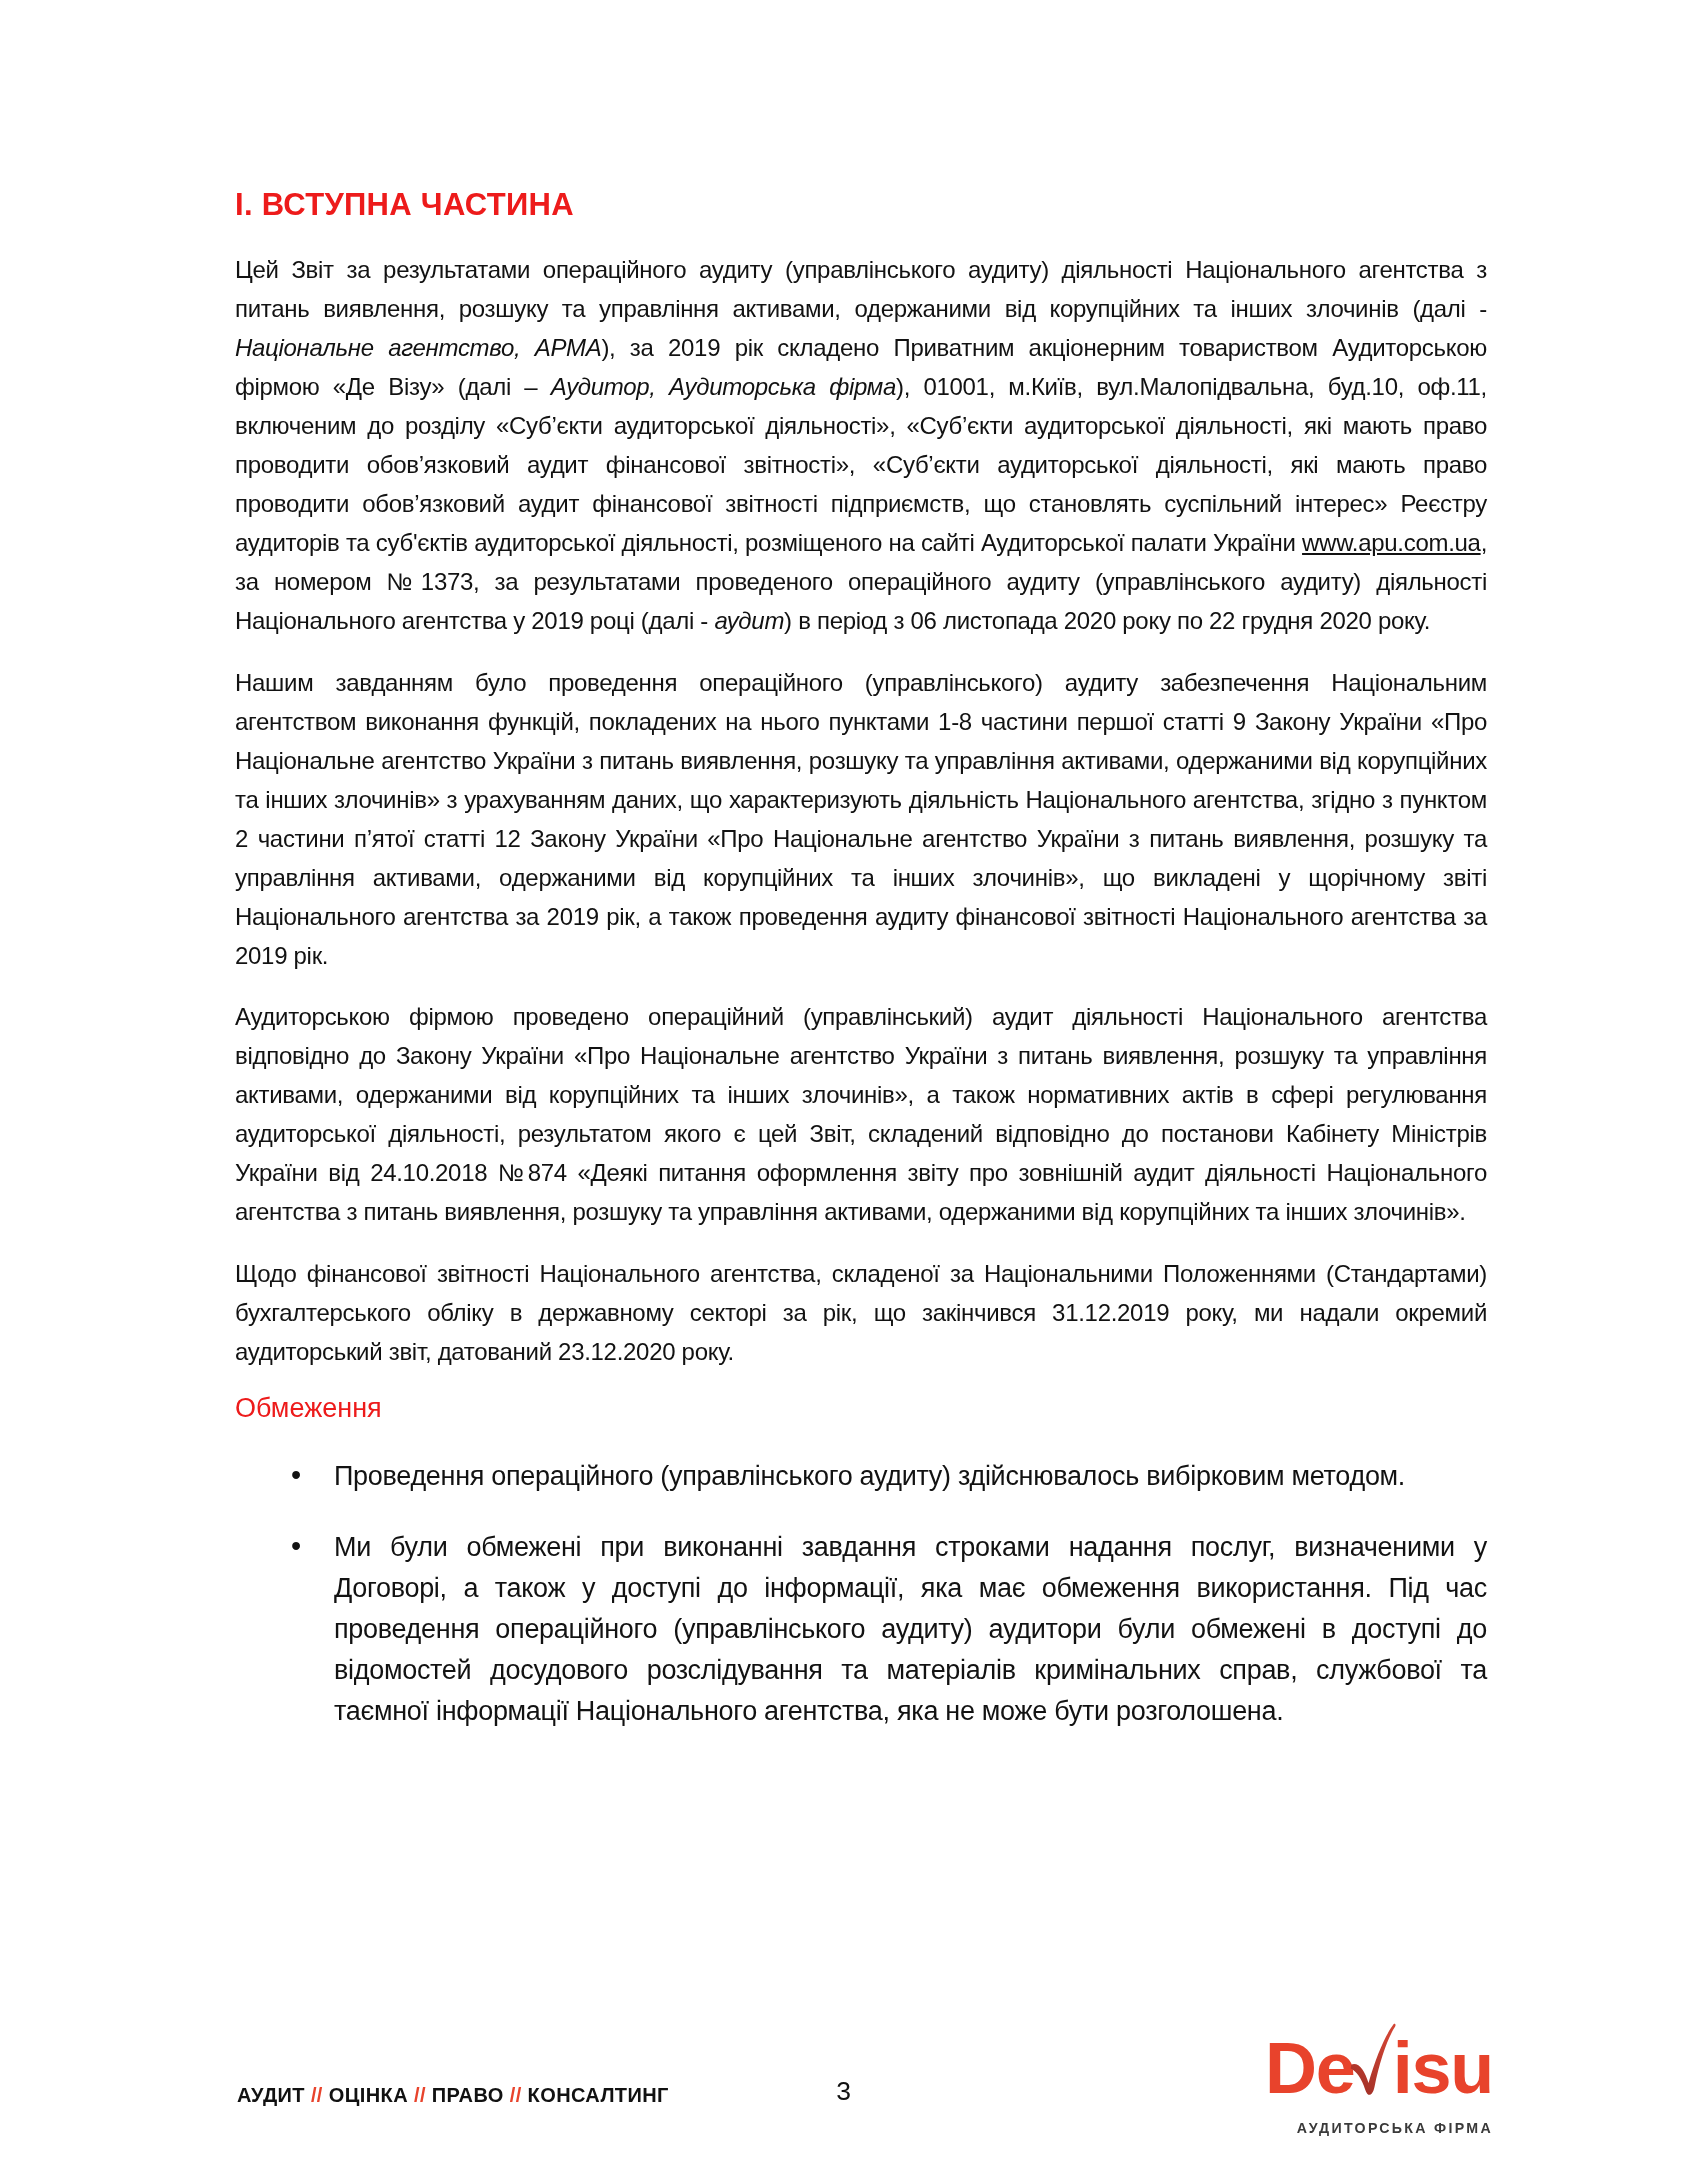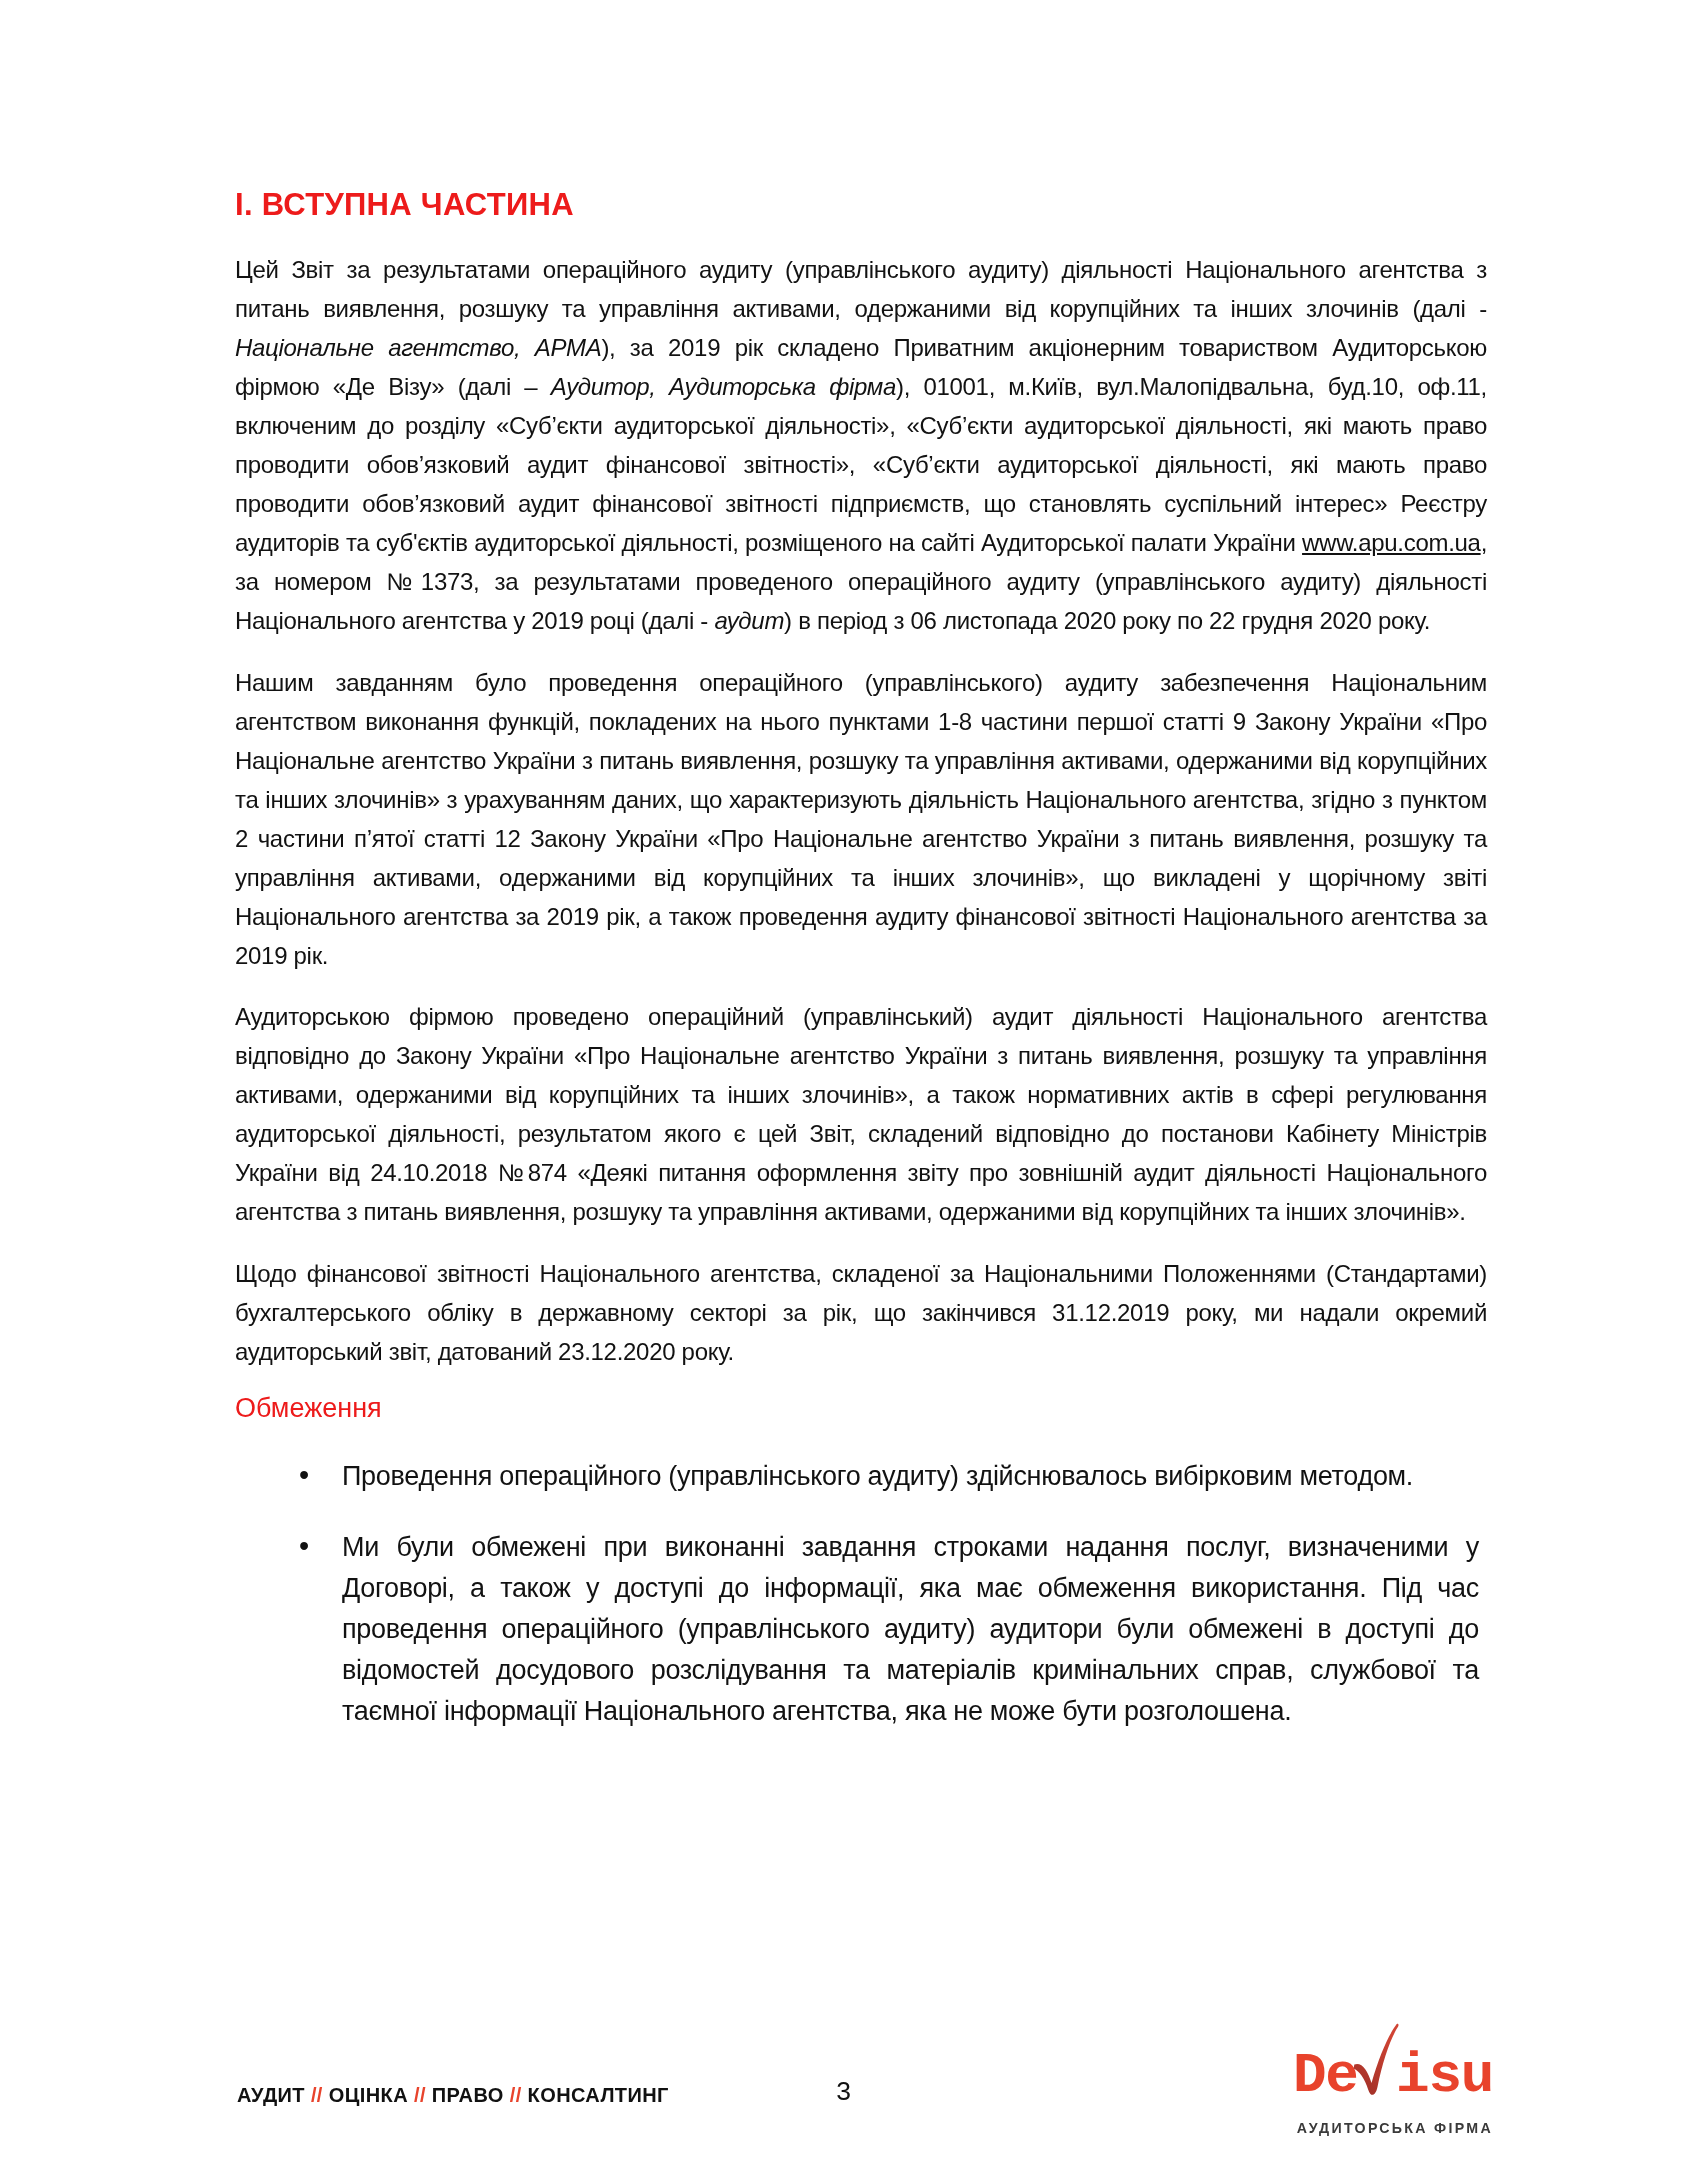--- a/index.html
+++ b/index.html
@@ -23,43 +23,43 @@
   .para{
     font-size:24px;line-height:39px;text-align:justify;
     margin:0 0 22.5px 0;letter-spacing:-0.3px;
   }
   .it{font-style:italic;}
   .ul{text-decoration:underline;}
   .subheading{
     color:var(--heading-red);font-size:27px;font-weight:normal;
     margin:9.3px 0 32px 0;
   }
-  ul.limits{margin:8px;padding:0;list-style:none;}
+  ul.limits{margin:0;padding:0;list-style:none;}
   ul.limits li{
     position:relative;margin:0 0 30px 0;padding-left:99px;
     font-size:27px;line-height:41px;text-align:justify;letter-spacing:-0.3px;
   }
   ul.limits li::before{
     content:"\2022";position:absolute;left:56px;top:-1.3px;font-size:29px;color:var(--text-color);
   }
   
   .tagline{
     position:absolute;left:237px;top:2084px;font-size:20px;font-weight:bold;
     letter-spacing:0.4px;color:#111;white-space:nowrap;
   }
   .tagline .r{color:var(--logo-red);}
   .pagenum{
     position:absolute;top:2076px;left:0;width:1687px;text-align:center;
     font-size:26.5px;color:#111;
   }
   .logo{position:absolute;top:2022px;right:194px;text-align:right;}
   .logo-word{
     display:flex;align-items:flex-end;justify-content:flex-end;
-    font-size:56px;font-weight:bold;color:var(--logo-red);
-    letter-spacing:-1.3px;line-height:1;font-family:Liberation Mono, monospace;
+    font-size:72px;font-weight:bold;color:var(--logo-red);
+    letter-spacing:-1.3px;line-height:1;
   }
   .logo-word .check{margin:0 -4px 1.3px -6.6px;display:block;}
   .stop-a{stop-color:var(--check-dark);}
   .stop-b{stop-color:var(--check-light);}
   .logo-sub{
     font-size:14.2px;font-weight:bold;color:var(--subtitle-gray);
     letter-spacing:2.3px;margin-top:16px;white-space:nowrap;
   }
 </style>
 </head>

